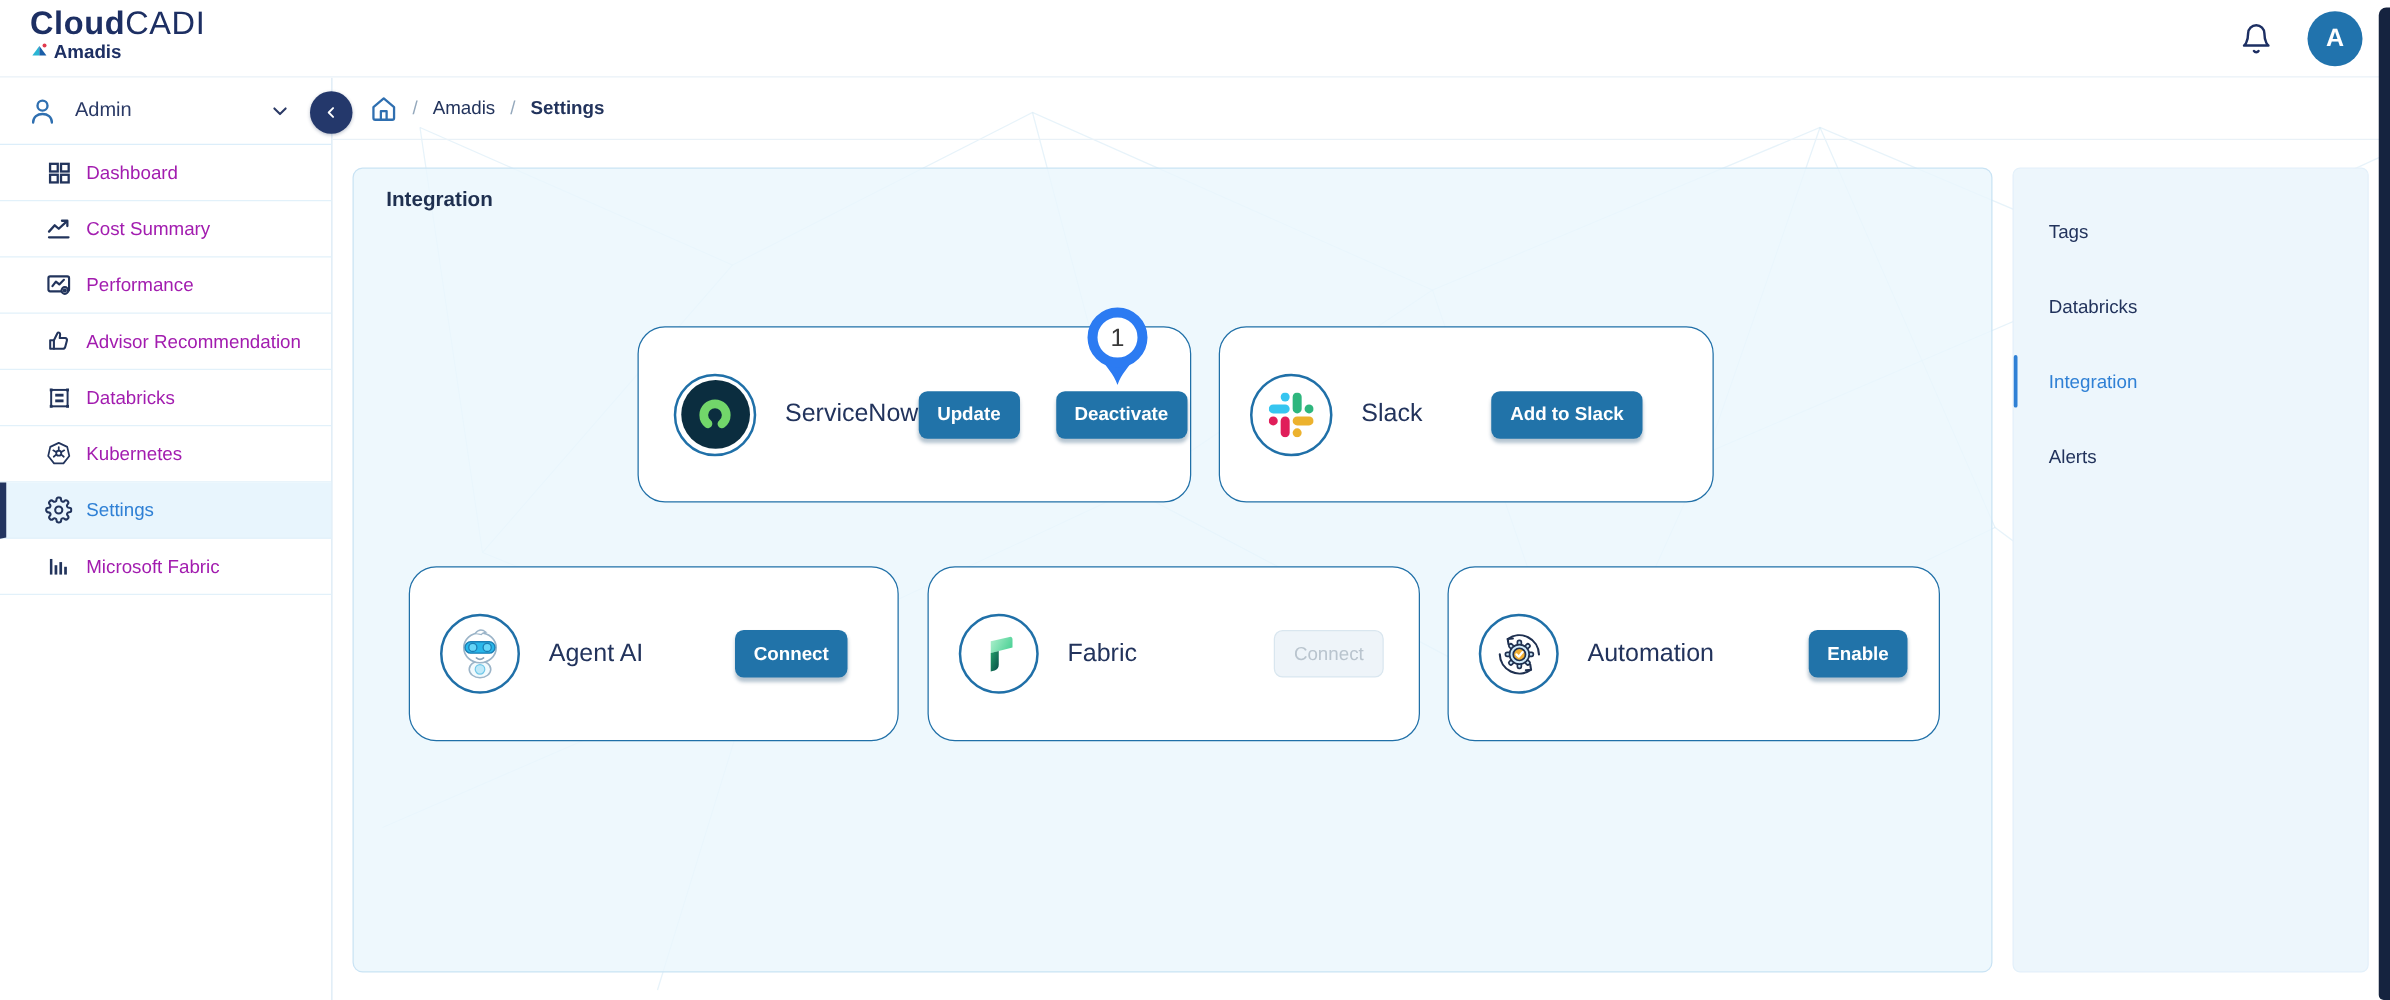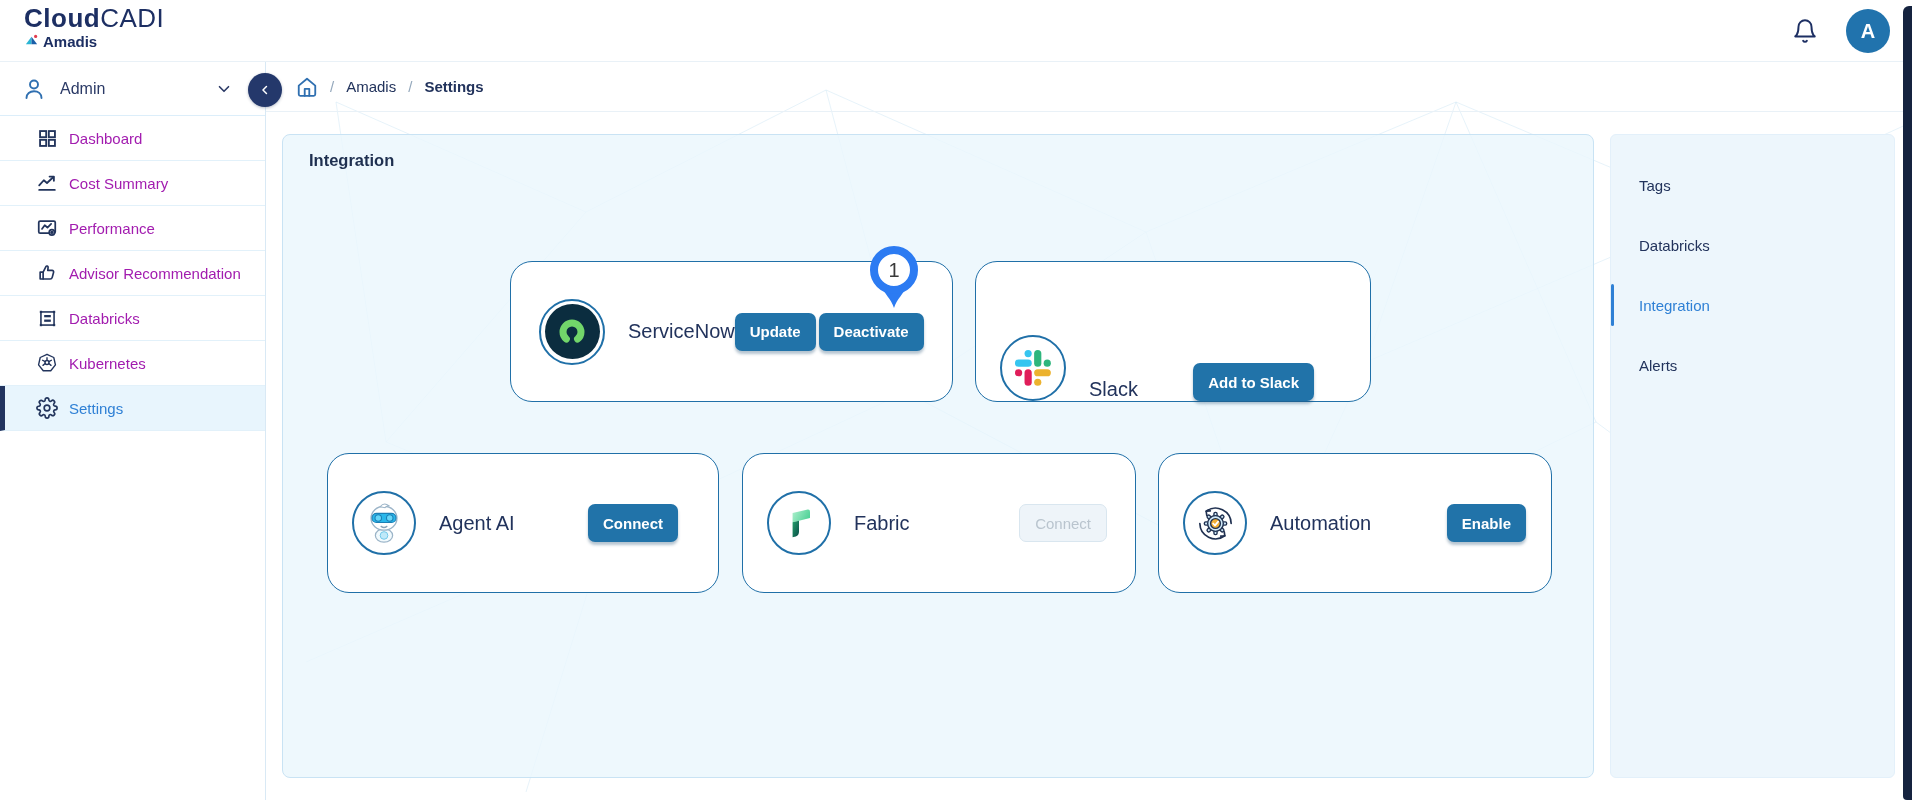--- a/index.html
+++ b/index.html
@@ -46,26 +46,26 @@
   .crumb-item { font-size:15px; color:#22335c; cursor:pointer; }
   .crumb-item.current { font-weight:700; cursor:default; }
 
   #panel { position:absolute; left:16px; top:72px; width:1312px; height:644px;
     background:rgba(234,246,253,.82); border:1px solid #c9e3f4; border-radius:8px; z-index:1; }
   .panel-title { position:absolute; left:26px; top:16px; font-size:16.5px; font-weight:700; color:#1f3050; }
 
   .card { position:absolute; background:#fff; border:1.6px solid #2070a8; border-radius:22px;
     display:flex; align-items:center; }
   #card-servicenow { left:227px; top:126px; width:443px; height:141px; padding:0 34px 0 28px; }
-  #card-slack      { left:692px; top:126px; width:396px; height:141px; padding:0 56px 0 24px;align-items:flex-end; }
+  #card-slack      { left:692px; top:126px; width:396px; height:141px; padding:0 56px 0 24px; }
   #card-agent      { left:44px;  top:318px; width:392px; height:140px; padding:0 40px 0 24px; }
   #card-fabric     { left:459px; top:318px; width:394px; height:140px; padding:0 28px 0 24px; }
   #card-automation { left:875px; top:318px; width:394px; height:140px; padding:0 25px 0 24px;justify-content:flex-end; }
   .card-name { font-size:20px; font-weight:500; color:#22335c; margin-left:23px; white-space:nowrap; }
-  .btn-group { margin-left:auto; display:flex; gap:3px; }
+  .btn-group { margin-left:auto; display:flex; gap:29px; }
   .btn { height:38px; padding:0 15px; background:#2173a9; color:#fff; border:none; border-radius:7px;
     font-family:"Liberation Sans",sans-serif; font-size:15px; font-weight:700;
     display:flex; align-items:center; box-shadow:0 3px 3px rgba(25,70,110,.32); cursor:pointer; white-space:nowrap; }
   .btn.disabled { background:#eef4f9; color:#b9c4ce; border:1px solid #d9e6ef; box-shadow:none;
     font-weight:400; cursor:default; }
 
   .icon-ring { border-radius:50%; background:#fff; border:2.5px solid #2070a8;
     display:flex; align-items:center; justify-content:center; flex:0 0 auto; }
   .ring66 { width:66px; height:66px; }
   .ring64 { width:64px; height:64px; }
@@ -206,20 +206,31 @@
     <span class="nlabel">Kubernetes</span>
   </div>
   <div class="nav-item active">
     <span class="nico">
       <svg width="22" height="22" viewBox="0 0 24 24" fill="none" stroke="#22345c" stroke-width="1.8" stroke-linecap="round" stroke-linejoin="round">
         <circle cx="12" cy="12" r="3.1"></circle>
         <path d="M19.4 15a1.65 1.65 0 0 0 .33 1.82l.06.06a2 2 0 0 1-2.83 2.83l-.06-.06a1.65 1.65 0 0 0-1.82-.33 1.65 1.65 0 0 0-1 1.51V21a2 2 0 0 1-4 0v-.09A1.65 1.65 0 0 0 9 19.4a1.65 1.65 0 0 0-1.82.33l-.06.06a2 2 0 0 1-2.83-2.83l.06-.06a1.65 1.65 0 0 0 .33-1.82 1.65 1.65 0 0 0-1.51-1H3a2 2 0 0 1 0-4h.09A1.65 1.65 0 0 0 4.6 9a1.65 1.65 0 0 0-.33-1.82l-.06-.06a2 2 0 0 1 2.83-2.83l.06.06a1.65 1.65 0 0 0 1.82.33H9a1.65 1.65 0 0 0 1-1.51V3a2 2 0 0 1 4 0v.09a1.65 1.65 0 0 0 1 1.51 1.65 1.65 0 0 0 1.82-.33l.06-.06a2 2 0 0 1 2.83 2.83l-.06.06a1.65 1.65 0 0 0-.33 1.82V9a1.65 1.65 0 0 0 1.51 1H21a2 2 0 0 1 0 4h-.09a1.65 1.65 0 0 0-1.51 1z"></path>
       </svg>
     </span>
     <span class="nlabel">Settings</span>
+  </div>
+  <div class="nav-item" style="border-bottom:1px solid #e2f1fa;">
+    <span class="nico">
+      <svg width="20" height="20" viewBox="0 0 24 24" fill="#22345c">
+        <rect x="3.5" y="5" width="2.4" height="15"></rect>
+        <rect x="8" y="11" width="2.6" height="9"></rect>
+        <rect x="12.6" y="8" width="2.6" height="12"></rect>
+        <rect x="17.2" y="12.5" width="2.6" height="7.5"></rect>
+      </svg>
+    </span>
+    <span class="nlabel">Microsoft Fabric</span>
   </div>
 </div>
 
 <button id="collapse-btn">
   <span>
     <svg width="14" height="14" viewBox="0 0 24 24" fill="none" stroke="#ffffff" stroke-width="2.6" stroke-linecap="round" stroke-linejoin="round">
       <polyline points="14.5 6 8.5 12 14.5 18"></polyline>
     </svg>
   </span>
 </button>

